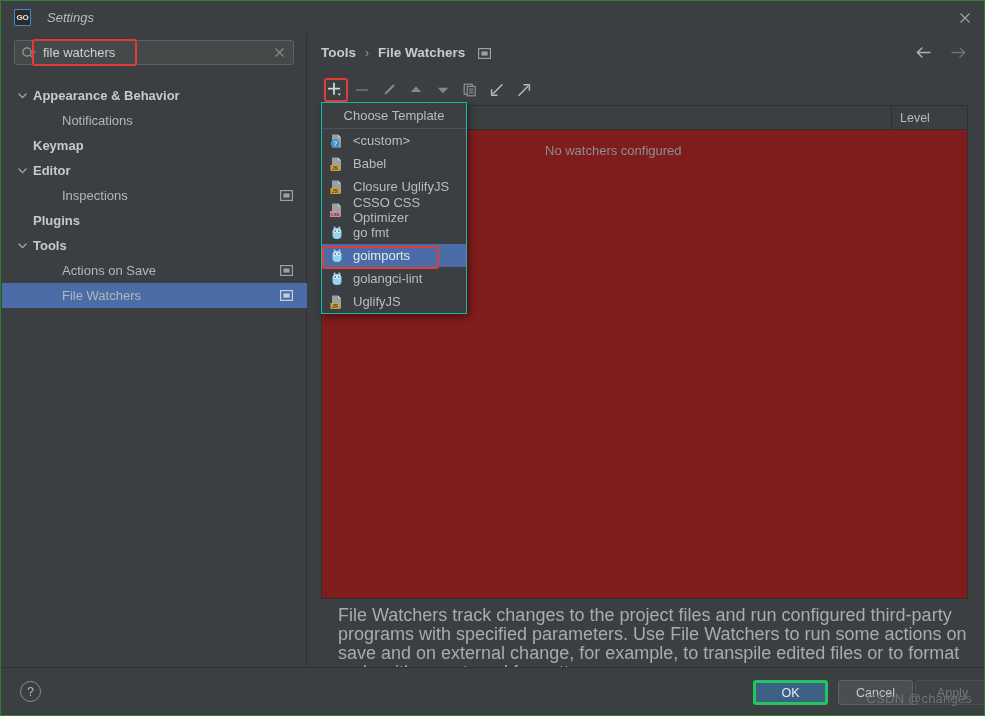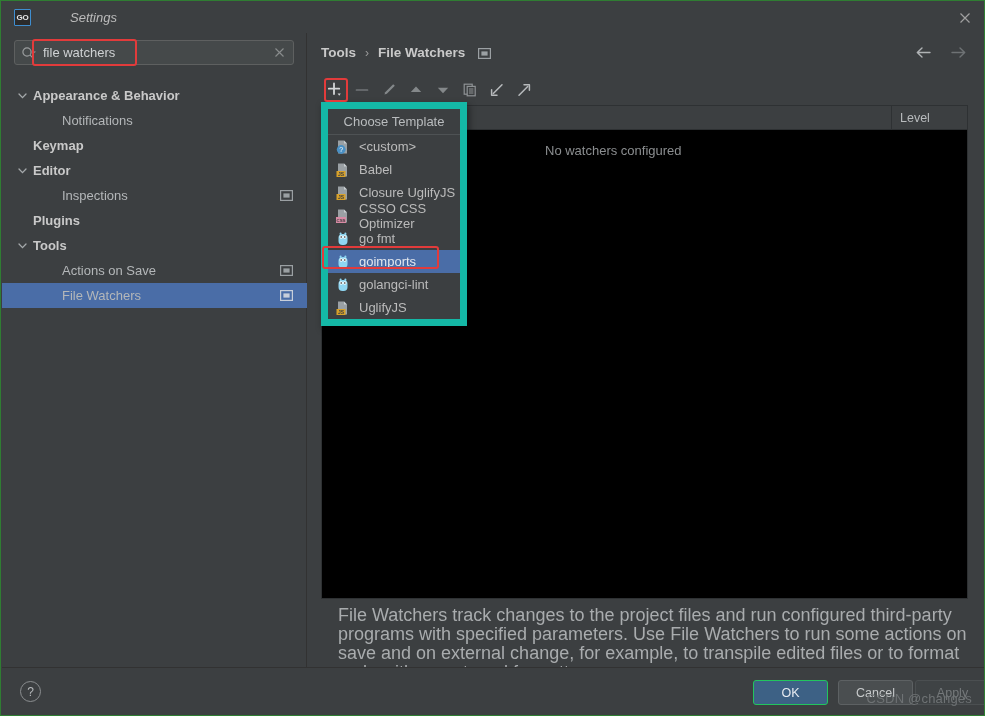--- a/index.html
+++ b/index.html
@@ -17,21 +17,21 @@
     background: #3c3f41;
     border: 1px solid #2f7d32;
     overflow: hidden;
   }
 
   
   .titlebar {
     position: absolute; left: 1px; top: 1px;
     width: 983px; height: 31px;
     background: #3c3f41;
-    display: flex; align-items: center; gap: 23px;
+    display: flex; align-items: center;
   }
   .app-icon {
     margin-left: 12px;
     width: 17px; height: 17px;
     background: #2b2b2b;
     border: 1.5px solid #3f8ed0;
     border-radius: 1px;
     color: #e6e6e6;
     font-size: 8px; font-weight: bold;
     display: flex; align-items: center; justify-content: center;
@@ -140,21 +140,21 @@
     display: flex; align-items: center; justify-content: center;
     position: relative;
   }
   .tb svg { display:block; }
 
   
   .table {
     position: absolute; left: 13px; top: 72px;
     width: 647px; height: 494px;
     border: 1px solid #2e3133;
-    background: #000000;
+    background: #7f1d1d;
     text-align: right;
   }
   .thead {
     height: 24px;
     background: #3c3f41;
     border-bottom: 1px solid #2e3133;
     display: flex;
     align-items: center;
   }
   .th {
@@ -202,36 +202,36 @@
     color: #b6b9bb; font-size: 12px;
     display: flex; align-items: center; justify-content: center;
   }
   .btn {
     position: absolute; top: 12px;
     height: 25px;
     font-size: 12.5px;
     border-radius: 3px;
     display: flex; align-items: center; justify-content: center;
   }
-  .btn-ok { right: 157px; width: 75px; background: #3d6185; border: 1px solid #22c55e; color: #e6eaf0; }
+  .btn-ok { right: 157px; width: 75px; background: #3d6185; border: 3px solid #22c55e; color: #e6eaf0; }
   .btn-cancel { right: 72px; width: 75px; background: #4a4e50; border: 1px solid #5d6163; color: #c7cacb; }
   .btn-apply { right: -5px; width: 75px; background: #3f4345; border: 1px solid #4b4f51; color: #75797b; }
 
   .watermark {
     position: absolute; right: 12px; top: 690px;
     font-size: 13px; color: #6f7375;
     letter-spacing: 0.2px;
   }
 
   
   .popup {
     position: absolute; left: 320px; top: 101px;
     width: 146px;
     background: #3c3f41;
-    border: 7px solid #14b8a6;
+    border: 1px solid #14b8a6;
     box-shadow: 2px 3px 7px rgba(0,0,0,0.45);
     z-index: 40;
   }
   .popup-title {
     height: 26px;
     display: flex; align-items: center; justify-content: center;
     font-size: 13px; color: #b9bcbe;
     border-bottom: 1px solid #4e5254;
   }
   .popup-item {

